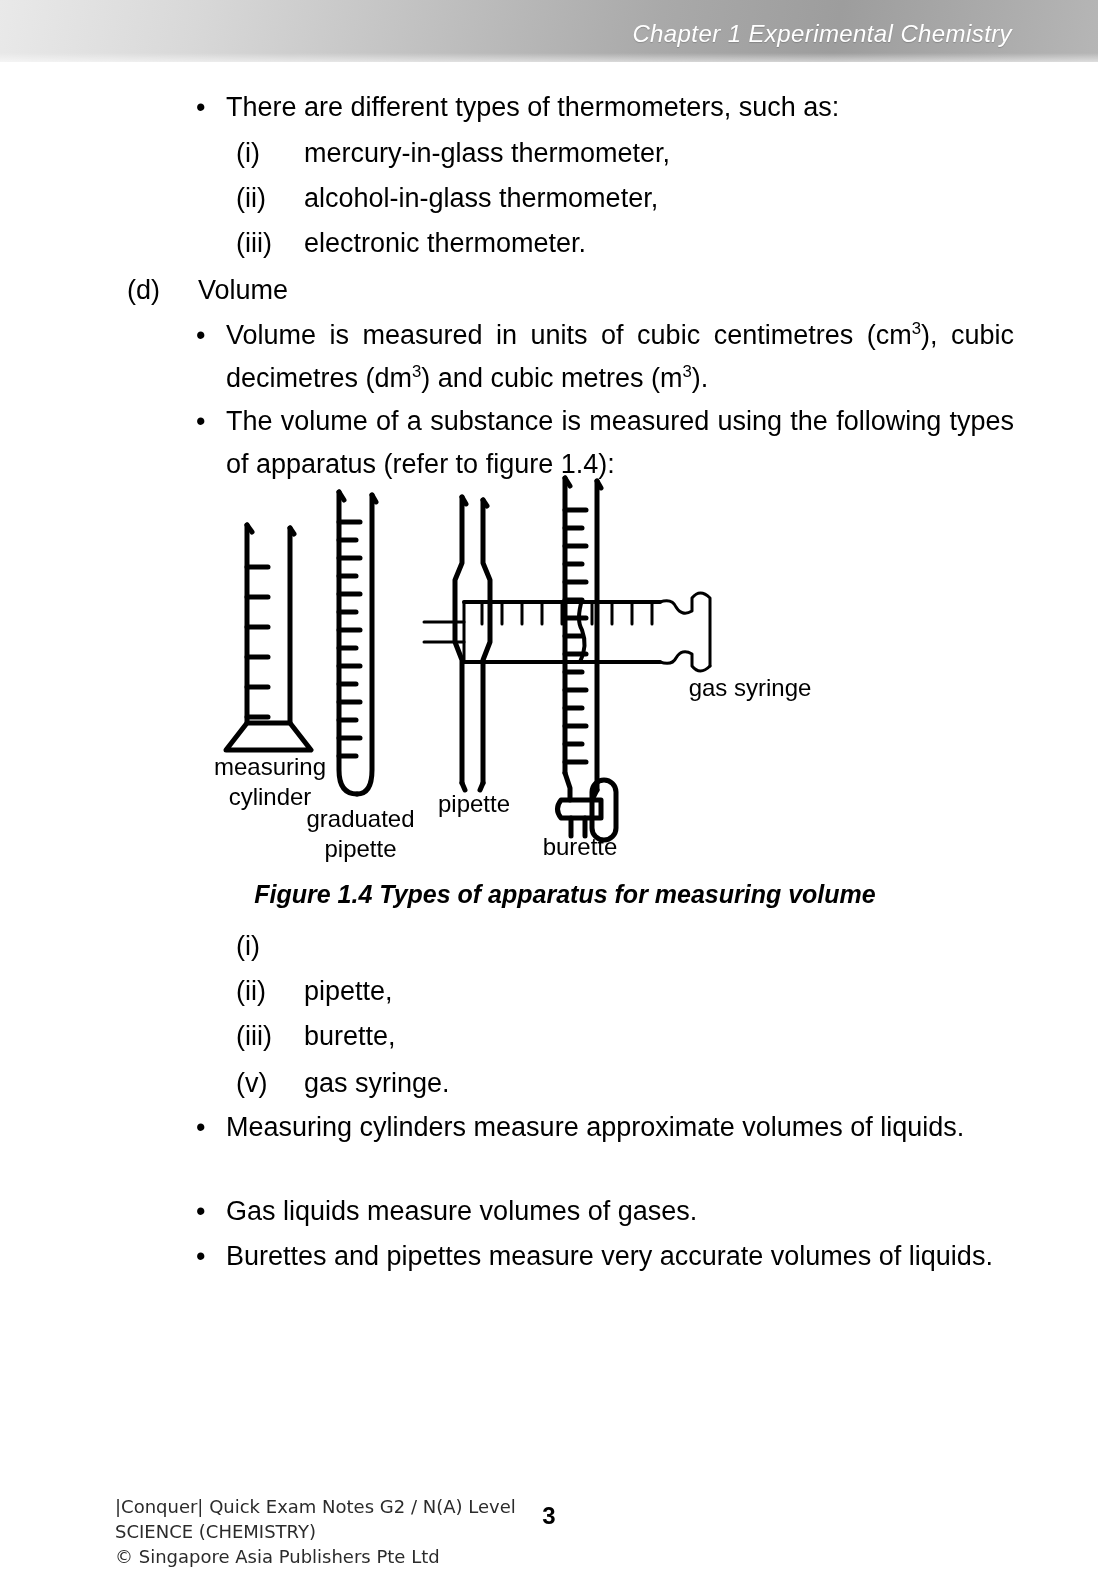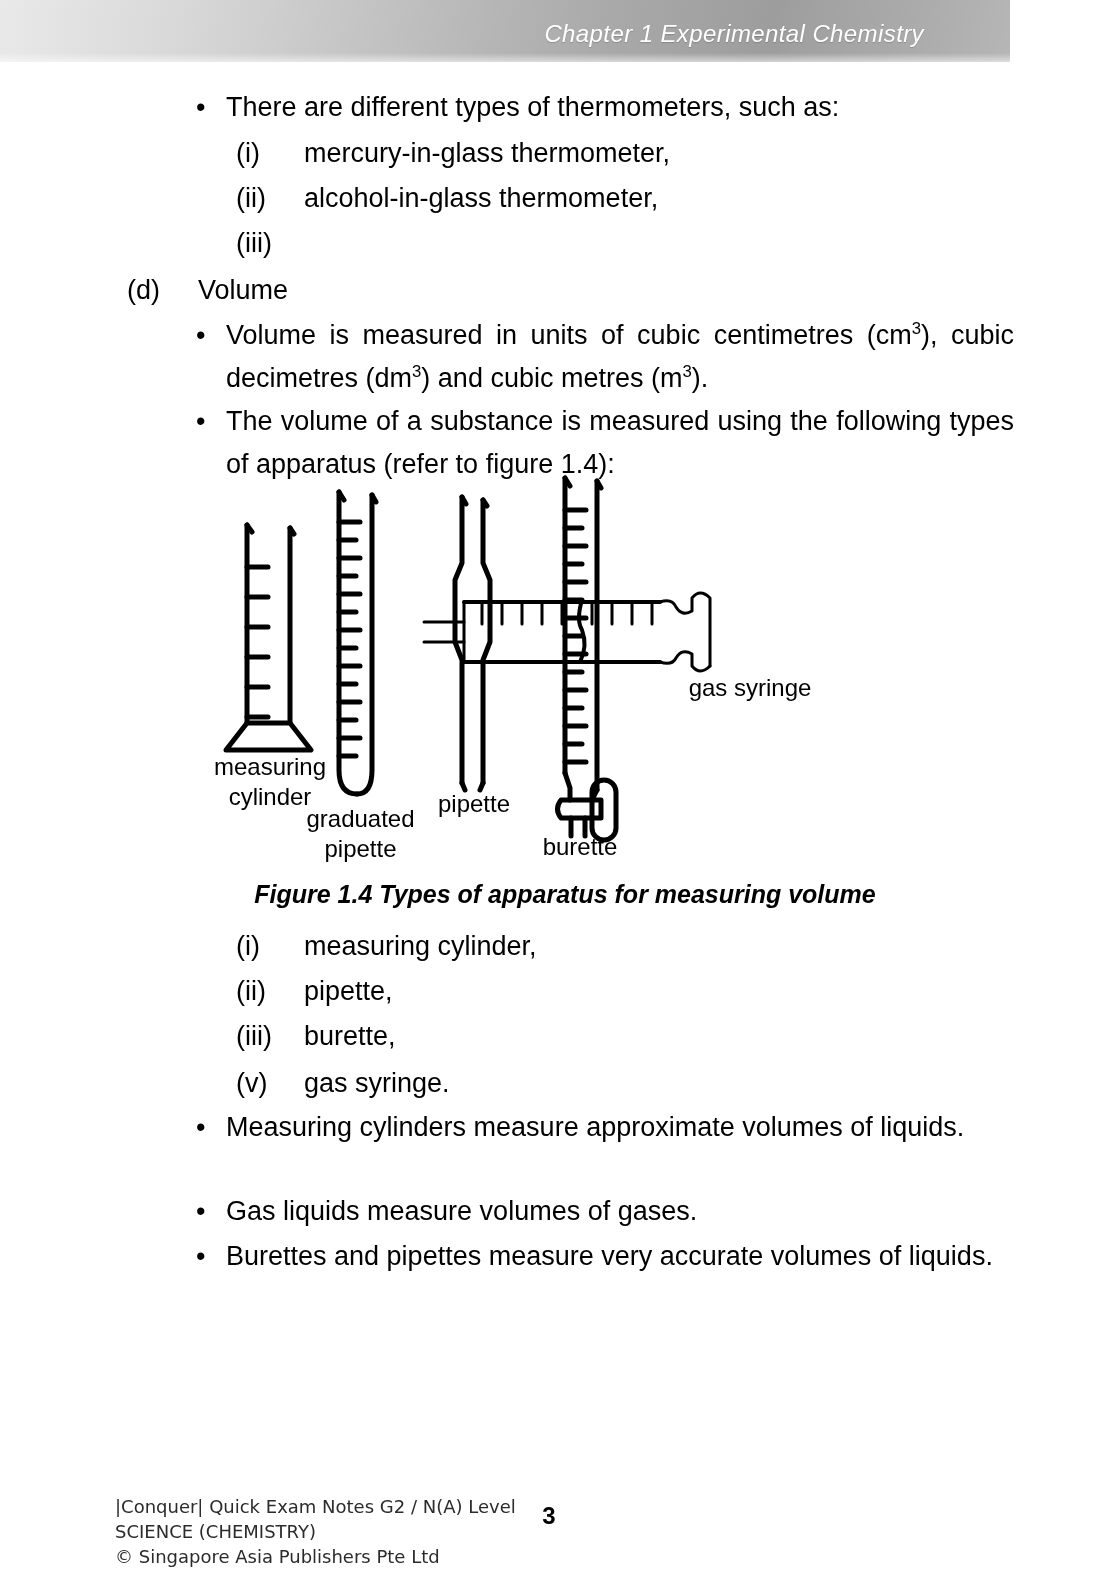--- a/index.html
+++ b/index.html
@@ -13,21 +13,21 @@
     position: relative;
     font-family: "Liberation Sans", sans-serif;
     color: #000000;
     overflow: hidden;
   }
 
   
   .header-bar {
     position: absolute;
     left: 0; top: 0;
-    width: 1010px;
+    width: 1098px;
     height: 62px;
     background: linear-gradient(100deg,
         #e9e9e9 0%,
         #d8d8d8 18%,
         #bdbdbd 42%,
         #a9a9a9 60%,
         #9d9d9d 76%,
         #ababab 90%,
         #b6b6b6 100%);
   }
@@ -173,20 +173,21 @@
   <div class="roman-row" style="left:236px; top:131px; width:760px;">
     <div class="roman-num">(i)</div>
     <div class="roman-text">mercury-in-glass thermometer,</div>
   </div>
   <div class="roman-row" style="left:236px; top:176px; width:760px;">
     <div class="roman-num">(ii)</div>
     <div class="roman-text">alcohol-in-glass thermometer,</div>
   </div>
   <div class="roman-row" style="left:236px; top:221px; width:760px;">
     <div class="roman-num">(iii)</div>
+    <div class="roman-text">electronic thermometer.</div>
   </div>
 
   <div class="sec-letter" style="left:127px; top:270px;">(d)</div>
   <div class="sec-label" style="left:198px; top:270px;">Volume</div>
 
   <div class="bullet-row" style="left:196px; top:314px; width:818px;">
     <div class="bullet-dot">•</div>
     <div class="bullet-text justify" style="width:788px;"><span>Volume is measured in units of cubic centimetres (cm</span><sup>3</sup><span>),</span> <span>cubic decimetres (dm</span><sup>3</sup><span>) and cubic metres (m</span><sup>3</sup><span>).</span></div>
   </div>
 
@@ -316,21 +317,20 @@
 pipette</div>
     <div class="fig-label" style="left:399px; top:319px; width:150px;">pipette</div>
     <div class="fig-label" style="left:505px; top:362px; width:150px;">burette</div>
     <div class="fig-label" style="left:615px; top:203px; width:270px;">gas syringe</div>
   </div>
 
   <div class="fig-caption">Figure 1.4  Types of apparatus for measuring volume</div>
 
   <div class="roman-row" style="left:236px; top:924px; width:760px;">
     <div class="roman-num">(i)</div>
-    <div class="roman-text">measuring cylinder,</div>
   </div>
   <div class="roman-row" style="left:236px; top:969px; width:760px;">
     <div class="roman-num">(ii)</div>
     <div class="roman-text">pipette,</div>
   </div>
   <div class="roman-row" style="left:236px; top:1014px; width:760px;">
     <div class="roman-num">(iii)</div>
     <div class="roman-text">burette,</div>
   </div>
   <div class="roman-row" style="left:236px; top:1061px; width:760px;">

